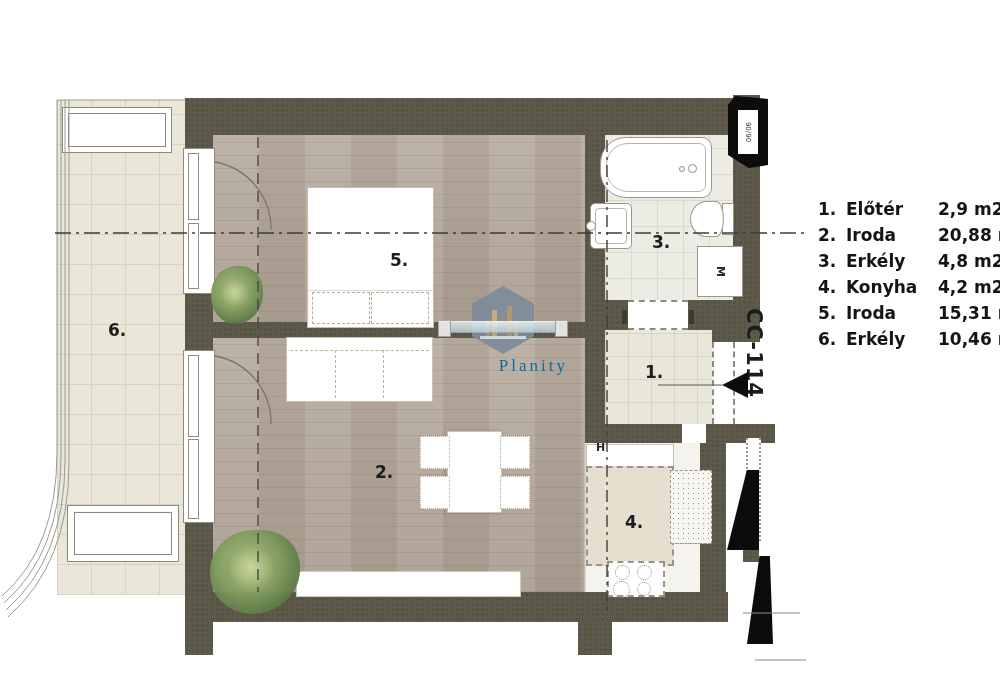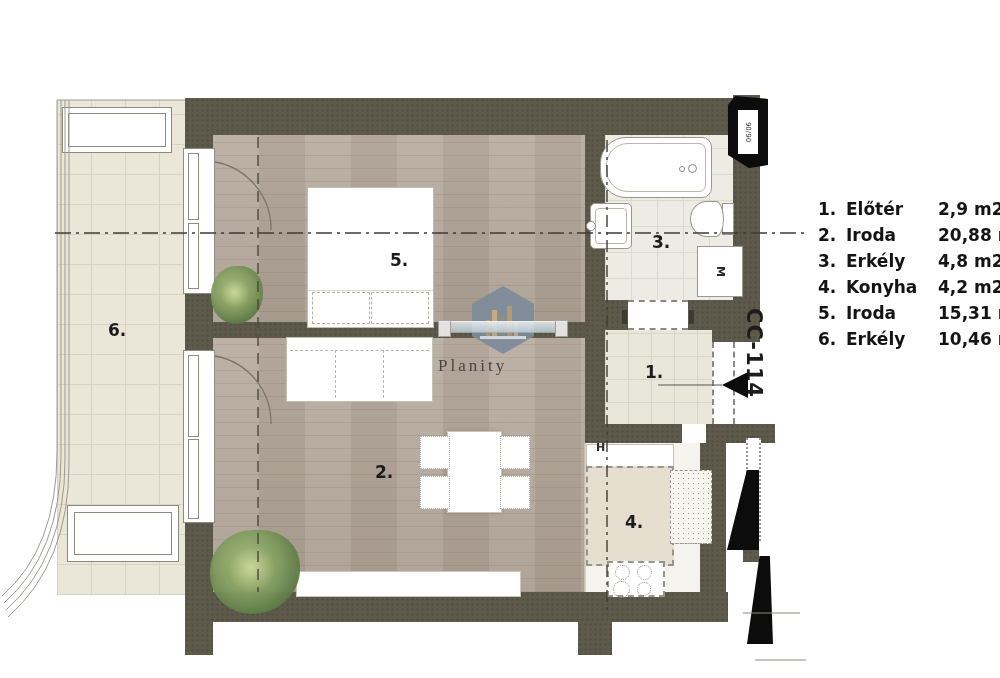--- a/index.html
+++ b/index.html
@@ -46,22 +46,22 @@
   .lg-area{text-align:right;white-space:nowrap;}
   
   #wm{left:438px;top:284px;width:130px;height:92px;pointer-events:none;}
   #wm-hex{position:absolute;left:34px;top:2px;width:62px;height:68px;background:#7d8c99;opacity:.92;
     clip-path:polygon(50% 0,100% 26%,100% 74%,50% 100%,0 74%,0 26%);}
   .hex-bar{position:absolute;}
   #wm-beam{position:absolute;left:0;top:37px;width:130px;height:12px;
     background:linear-gradient(180deg,#eef3f5,#bfd0d8);opacity:.85;border-top:1px solid #fff;border-bottom:1px solid #9fb3bd;box-sizing:border-box;}
   #wm-beam::before,#wm-beam::after{content:"";position:absolute;top:-2px;width:11px;height:15px;background:#fafafa;border:1px solid #aaa;}
   #wm-beam::before{left:0;} #wm-beam::after{right:0;}
-  #wm-name{position:absolute;left:0;top:72px;width:130px;text-align:left;
-    font-family:"Liberation Serif","DejaVu Serif",serif;font-size:17px;letter-spacing:3px;color:#404040;opacity:.95;}
+  #wm-name{position:absolute;left:0;top:72px;width:130px;text-align:right;
+    font-family:"Liberation Serif","DejaVu Serif",serif;font-size:17px;letter-spacing:3px;color:#0369a1;opacity:.95;}
   
   #cc114{left:742px;top:308px;height:134px;writing-mode:vertical-rl;font-size:21px;font-weight:600;color:#1c1c1c;letter-spacing:1px;}
   #entry-arrow{left:722px;top:372px;width:26px;height:26px;background:#0c0c0c;clip-path:polygon(100% 0,100% 100%,0 50%);}
   
   .plant{border-radius:50% 44% 55% 48%;background:radial-gradient(circle at 42% 40%, #aabf81 0%, #7f9b5e 45%, #5d7b46 72%, rgba(88,108,68,.55) 100%);opacity:.95;}
   .plant::before{content:"";position:absolute;left:18%;top:22%;width:55%;height:52%;border-radius:55% 45% 50% 50%;background:radial-gradient(circle at 50% 45%, #c9d89b 0%, rgba(137,160,94,.6) 70%, rgba(0,0,0,0) 100%);}
   
   .rot90{transform:rotate(90deg);}
   
   #lines{left:0;top:0;}

